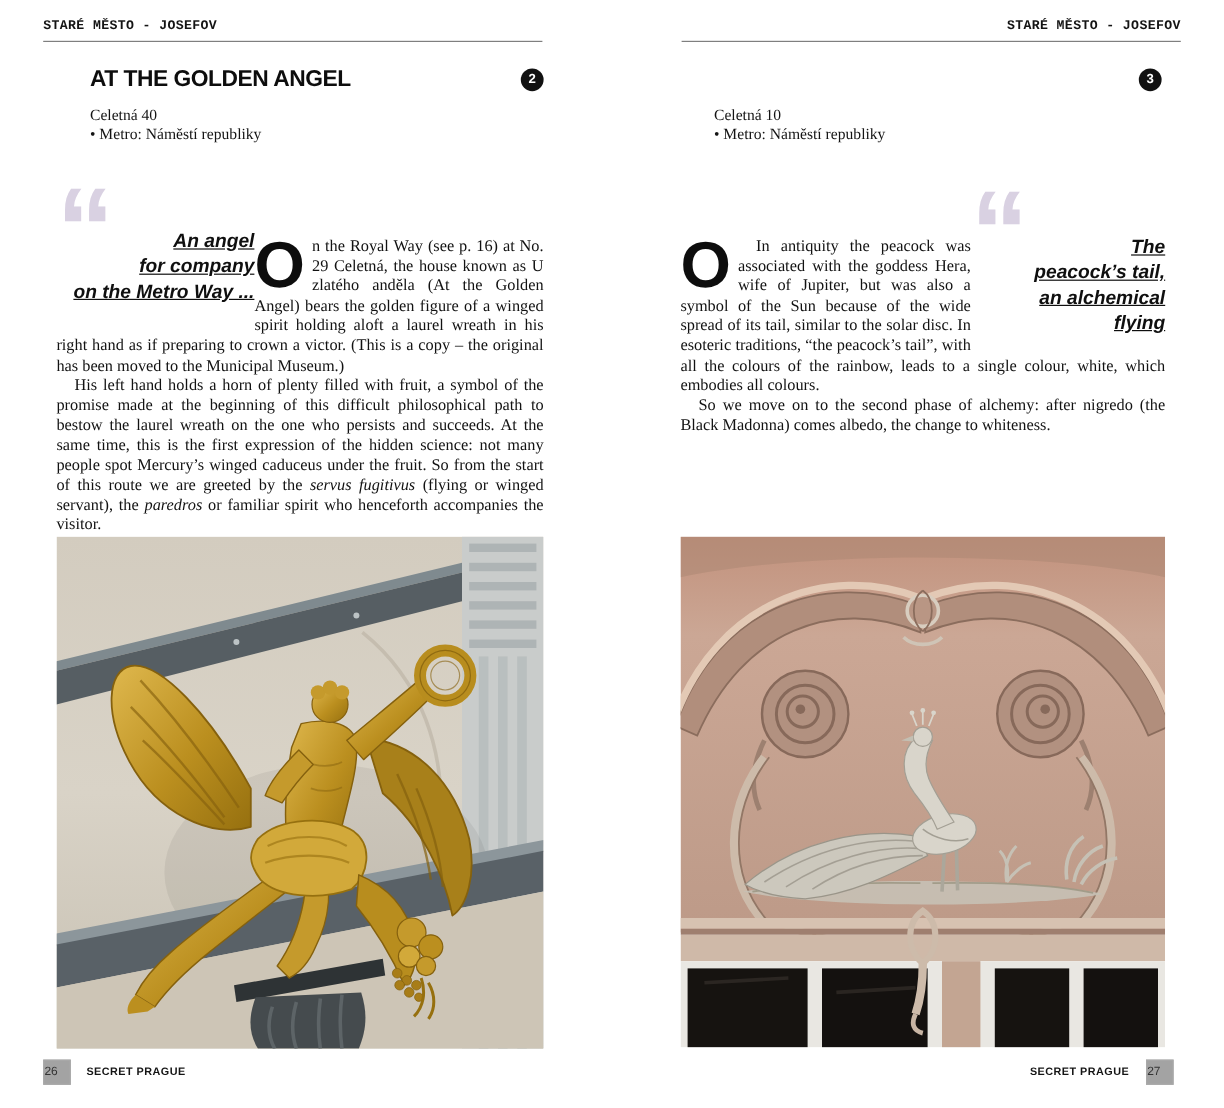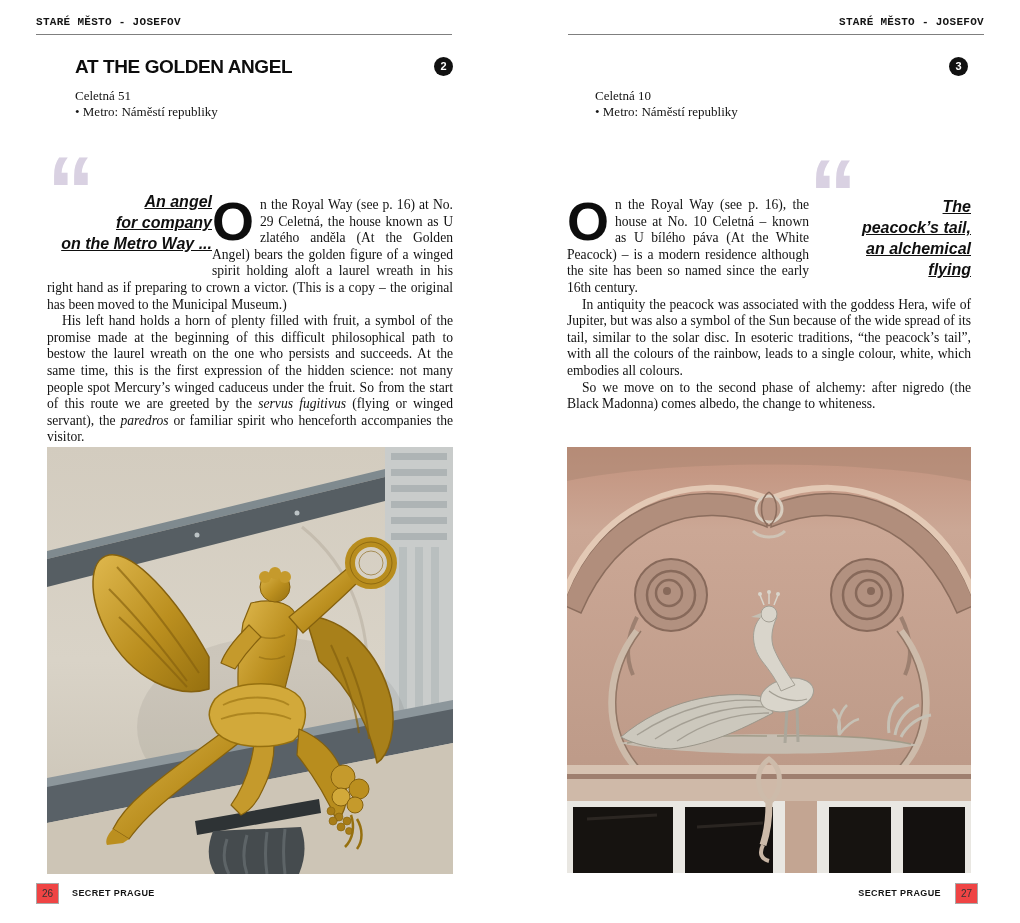--- a/index.html
+++ b/index.html
@@ -31,36 +31,36 @@
   .pq-text{position:relative;text-align:right;font-family:"Liberation Sans",sans-serif;font-weight:bold;
            font-style:italic;font-size:16px;line-height:21px;color:#0f0f0f;text-decoration:underline;}
   .pq-text-l{padding-top:34px;}
   .pq-text-r{padding-top:36px;}
 
   
   .photo{overflow:hidden;}
   .photo svg{display:block;}
 
   
-  .pagenum{width:21px;height:19px;border:1px solid #a9a9a9;background:#ef4444;
-           font-family:"Liberation Sans",sans-serif;font-size:10px;line-height:19px;text-align:center;color:#333;}
+  .pagenum{width:21px;height:19px;border:1px solid #a9a9a9;background:#a3a3a3;
+           font-family:"Liberation Sans",sans-serif;font-size:10px;line-height:19px;text-align:left;color:#333;}
   .bookfoot{font-family:"Liberation Sans",sans-serif;font-weight:bold;font-size:9px;letter-spacing:.4px;color:#141414;}
 </style>
 </head>
 <body>
 
 <div class="abs" style="left:0;top:0;width:510px;height:923px;">
   <div class="abs kicker" style="left:36px;top:16px;">STARÉ MĚSTO - JOSEFOV</div>
   <div class="abs rule" style="left:36px;top:34px;width:416px;"></div>
 
   <div class="abs title" style="left:75px;top:56px;text-align:center;">AT THE GOLDEN ANGEL</div>
   <div class="abs badge" style="left:434px;top:57px;">2</div>
 
   <div class="abs addr" style="left:75px;top:88px;">
-    <div>Celetná 51</div>
+    <div>Celetná 40</div>
     <div>• Metro: Náměstí republiky</div>
   </div>
 
   <div class="abs bodyblock" style="left:47px;top:197px;width:406px;">
     <div class="pqfloat-l">
       <div class="pq">
         <div class="pq-glyph">“</div>
         <div class="pq-text pq-text-l">
           <div>An angel</div>
           <div>for company</div>
@@ -171,21 +171,21 @@
       <div class="pq" style="top:-37px;">
         <div class="pq-glyph">“</div>
         <div class="pq-text pq-text-r">
           <div>The</div>
           <div>peacock’s tail,</div>
           <div>an alchemical</div>
           <div>flying</div>
         </div>
       </div>
     </div>
-    <p><span class="dropcap">O</span><span>n the Royal Way (see p. 16), the house at No. 10 Celetná – known as U bílého páva (At the White Peacock) – is a modern residence although the site has been so named since the early 16th century.</span></p>
+    <p><span class="dropcap">O</span></p>
     <p class="ind">In antiquity the peacock was associated with the goddess Hera, wife of Jupiter, but was also a symbol of the Sun because of the wide spread of its tail, similar to the solar disc. In esoteric traditions, “the peacock’s tail”, with all the colours of the rainbow, leads to a single colour, white, which embodies all colours.</p>
     <p class="ind">So we move on to the second phase of alchemy: after nigredo (the Black Madonna) comes albedo, the change to whiteness.</p>
   </div>
 
   <div class="abs photo" style="left:57px;top:447px;width:404px;height:426px;">
     <svg width="404" height="426" viewBox="0 0 404 426" xmlns="http://www.w3.org/2000/svg">
       <defs>
         <linearGradient id="rg-pink" x1="0" y1="0" x2="0" y2="1">
           <stop offset="0" stop-color="#c2917c"></stop>
             <stop offset="0.25" stop-color="#cba795"></stop>

